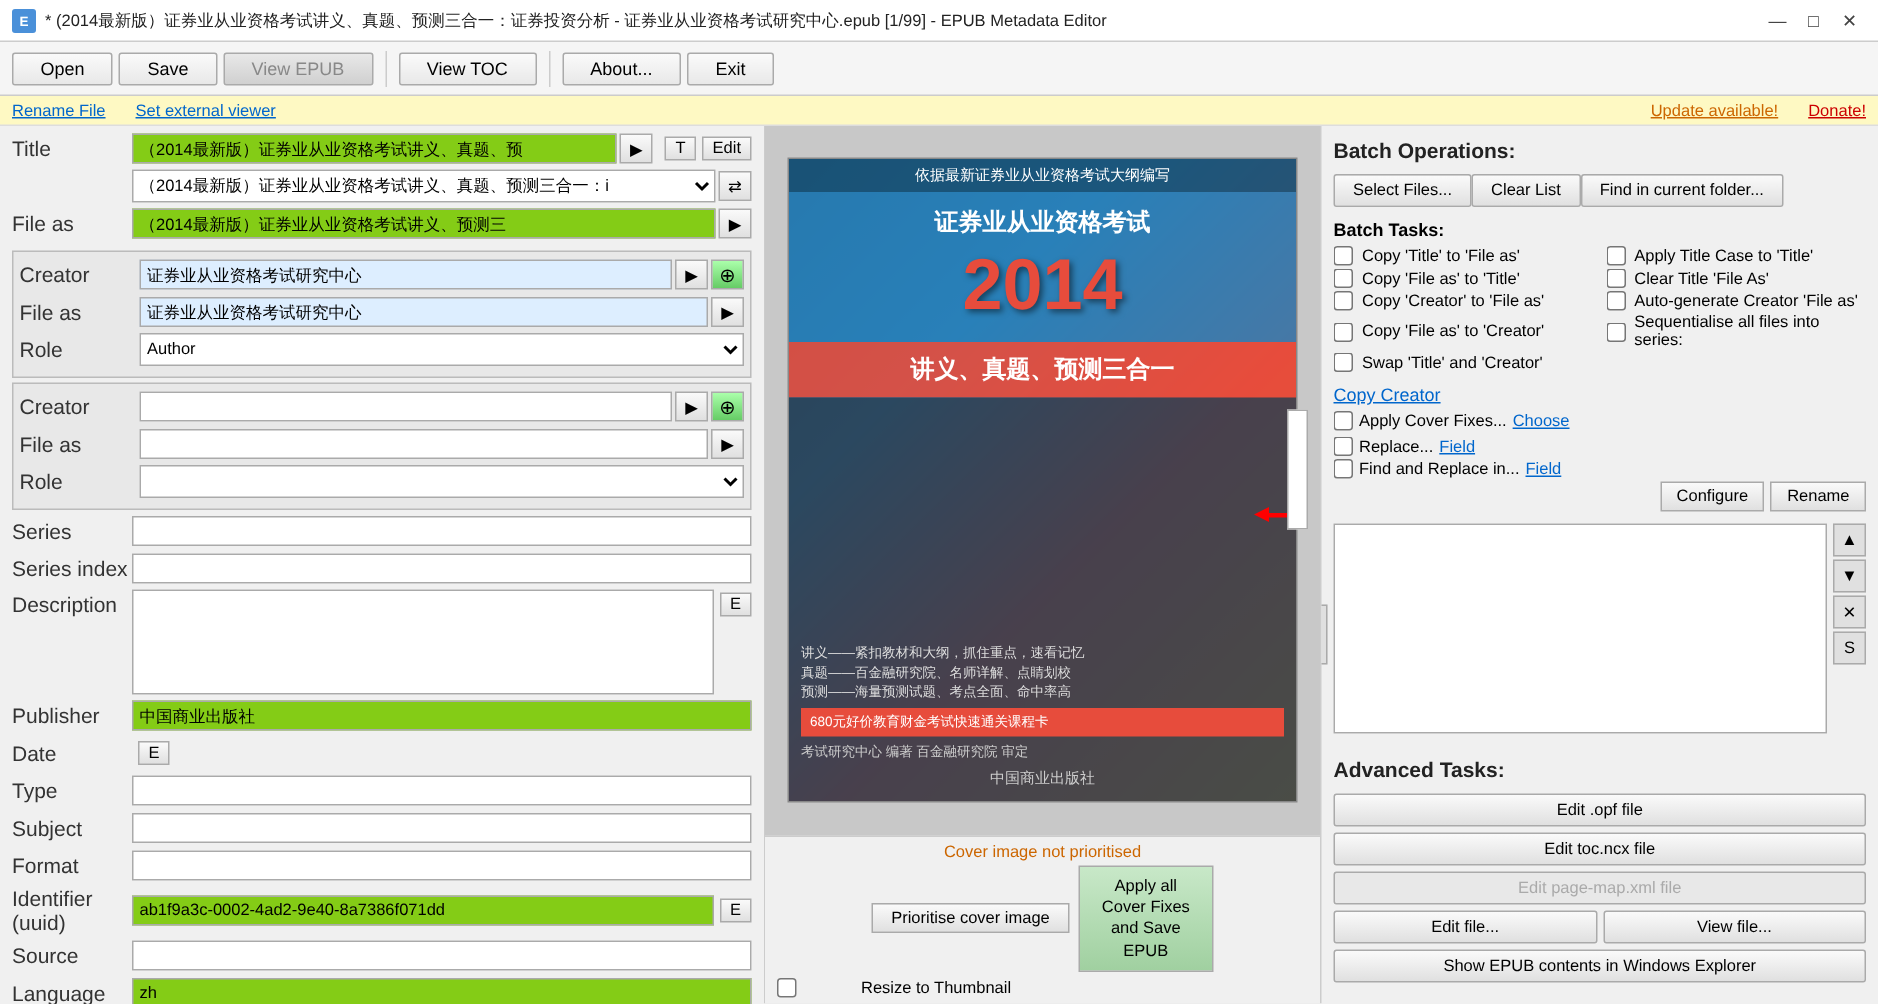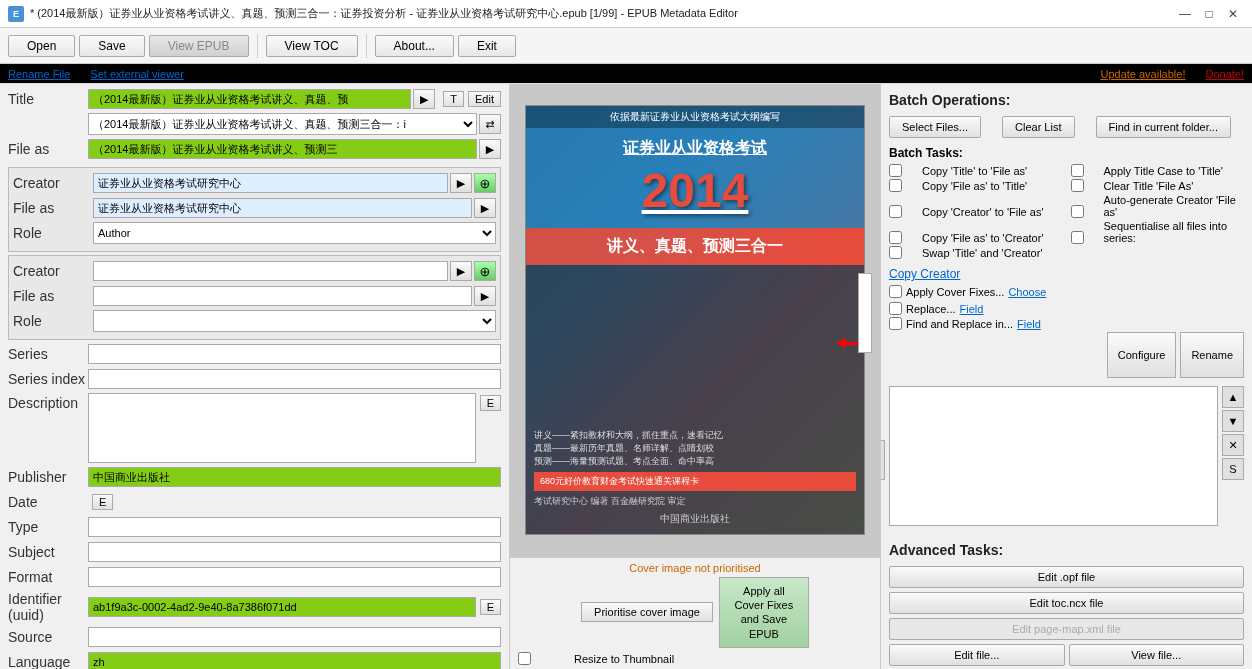--- a/index.html
+++ b/index.html
@@ -13,21 +13,21 @@
     .titlebar-controls { display: flex; gap: 2px; }
     .titlebar-btn { width: 22px; height: 18px; border: none; background: transparent; cursor: pointer; display: flex; align-items: center; justify-content: center; font-size: 12px; color: #444; }
 
     
     .toolbar { background: #f5f5f5; border-bottom: 1px solid #ccc; display: flex; align-items: center; padding: 4px 8px; gap: 4px; height: 36px; }
     .toolbar-btn { padding: 3px 18px; border: 1px solid #aaa; background: linear-gradient(to bottom, #fafafa, #e8e8e8); cursor: pointer; font-size: 12px; border-radius: 2px; }
     .toolbar-btn.view-epub { background: linear-gradient(to bottom, #e8e8e8, #d0d0d0); color: #888; }
     .toolbar-sep { width: 1px; height: 24px; background: #ccc; margin: 0 4px; }
 
     
-    .links-row { display: flex; align-items: center; padding: 2px 8px; gap: 20px; height: 20px; background: #000000; border-bottom: 1px solid #ddd; }
+    .links-row { display: flex; align-items: center; padding: 2px 8px; gap: 20px; height: 20px; background: #fef9c3; border-bottom: 1px solid #ddd; }
     .link { color: #0066cc; text-decoration: underline; cursor: pointer; font-size: 11px; }
     .link.orange { color: #cc6600; }
     .link.red { color: #cc0000; }
 
     
     .main { display: flex; height: calc(669px - 84px); }
 
     
     .form-panel { width: 510px; flex-shrink: 0; background: #f0f0f0; padding: 4px 8px; overflow-y: auto; border-right: 1px solid #ccc; }
     .form-row { display: flex; align-items: center; margin-bottom: 3px; min-height: 22px; }
@@ -41,53 +41,53 @@
     .btn-icon { width: 22px; height: 20px; border: 1px solid #aaa; background: linear-gradient(to bottom, #fafafa, #e0e0e0); cursor: pointer; display: flex; align-items: center; justify-content: center; font-size: 13px; margin-left: 2px; flex-shrink: 0; }
     .btn-green { background: linear-gradient(to bottom, #aaffaa, #66cc66) !important; }
     .btn-edit { padding: 1px 6px; border: 1px solid #aaa; background: linear-gradient(to bottom, #fafafa, #e0e0e0); cursor: pointer; font-size: 11px; margin-left: 4px; }
 
     
     .center-panel { width: 370px; flex-shrink: 0; background: #e0e0e0; position: relative; display: flex; flex-direction: column; }
     .book-cover { flex: 1; background: #c8c8c8; display: flex; align-items: center; justify-content: center; overflow: hidden; position: relative; }
     .book-image { width: 340px; height: 430px; background: linear-gradient(135deg, #1a5276 0%, #2980b9 30%, #e74c3c 60%, #f39c12 100%); position: relative; border: 1px solid #888; overflow: hidden; }
     .book-overlay { position: absolute; top: 0; left: 0; right: 0; bottom: 0; display: flex; flex-direction: column; }
     .book-top-bar { background: rgba(26,82,118,0.9); color: white; font-size: 10px; padding: 4px 8px; text-align: center; }
-    .book-title-area { background: rgba(41,128,185,0.85); padding: 10px; text-align: center; color: white; text-decoration: underline; }
+    .book-title-area { background: rgba(41,128,185,0.85); padding: 10px; text-align: center; color: white; }
     .book-year { font-size: 48px; font-weight: bold; color: #e74c3c; text-shadow: 2px 2px 4px rgba(0,0,0,0.5); }
     .book-subtitle { background: rgba(231,76,60,0.9); color: white; font-size: 16px; font-weight: bold; padding: 8px; text-align: center; }
     .book-bottom { background: rgba(44,62,80,0.85); color: white; font-size: 9px; padding: 8px; flex: 1; display: flex; flex-direction: column; justify-content: flex-end; }
     .book-publisher { text-align: center; color: #ccc; font-size: 10px; margin-top: 4px; }
     
     .cover-bottom { padding: 4px 8px; background: #f0f0f0; border-top: 1px solid #ccc; }
     .cover-status { color: #cc6600; font-size: 11px; text-align: center; }
     .cover-actions { display: flex; align-items: center; gap: 6px; margin-top: 3px; justify-content: center; }
     .cover-btn { padding: 3px 12px; border: 1px solid #aaa; background: linear-gradient(to bottom, #fafafa, #e0e0e0); cursor: pointer; font-size: 11px; }
     .cover-big-btn { padding: 6px 12px; border: 1px solid #aaa; background: linear-gradient(to bottom, #c8e8c8, #a0d0a0); cursor: pointer; font-size: 11px; text-align: center; line-height: 1.3; width: 90px; }
     .cover-checkbox { display: flex; align-items: center; gap: 3px; font-size: 11px; }
 
     
     .right-panel { flex: 1; background: #f0f0f0; padding: 8px; border-left: 1px solid #ccc; overflow-y: auto; }
     .section-title { font-size: 14px; font-weight: bold; color: #222; margin-bottom: 8px; }
     
-    .batch-buttons { display: flex; gap: 21px; margin-bottom: 8px; }
+    .batch-buttons { display: flex; gap: 0; margin-bottom: 8px; }
     .batch-btn { padding: 4px 12px; border: 1px solid #aaa; background: linear-gradient(to bottom, #fafafa, #e0e0e0); cursor: pointer; font-size: 11px; border-radius: 2px; }
     
     .tasks-label { font-size: 12px; font-weight: bold; margin-bottom: 4px; }
     .task-grid { display: grid; grid-template-columns: 1fr 1fr; gap: 2px 8px; margin-bottom: 8px; }
-    .task-item { display: flex; align-items: flex-end; gap: 20px; font-size: 11px; }
+    .task-item { display: flex; align-items: center; gap: 6px; font-size: 11px; }
     .task-item input[type=checkbox] { flex-shrink: 0; }
     
     .apply-cover-row { display: flex; align-items: center; gap: 4px; font-size: 11px; margin-bottom: 4px; }
     .link-blue { color: #0066cc; text-decoration: underline; cursor: pointer; }
     
     .replace-row { display: flex; align-items: center; gap: 4px; font-size: 11px; margin-bottom: 2px; }
     
     .configure-row { display: flex; gap: 4px; margin-bottom: 8px; }
     .config-btn { padding: 3px 10px; border: 1px solid #aaa; background: linear-gradient(to bottom, #fafafa, #e0e0e0); cursor: pointer; font-size: 11px; }
-    .rename-btn { padding: 16px 10px; border: 1px solid #aaa; background: linear-gradient(to bottom, #fafafa, #e0e0e0); cursor: pointer; font-size: 11px; }
+    .rename-btn { padding: 3px 10px; border: 1px solid #aaa; background: linear-gradient(to bottom, #fafafa, #e0e0e0); cursor: pointer; font-size: 11px; }
     
     .list-area { border: 1px solid #aaa; background: white; height: 140px; margin-bottom: 8px; overflow-y: auto; position: relative; }
     
     .advanced-section { margin-top: 8px; }
     .adv-btn-row { display: flex; flex-direction: column; gap: 4px; }
     .adv-btn { padding: 4px 0; border: 1px solid #aaa; background: linear-gradient(to bottom, #fafafa, #e0e0e0); cursor: pointer; font-size: 11px; text-align: center; width: 100%; border-radius: 2px; }
     .adv-btn.disabled { color: #aaa; background: #e8e8e8; cursor: default; }
     .adv-btn-group { display: grid; grid-template-columns: 1fr 1fr; gap: 4px; }
     .right-list-side { display: flex; flex-direction: column; gap: 2px; margin-left: 4px; }
     .rls-btn { width: 22px; height: 22px; border: 1px solid #aaa; background: #e0e0e0; cursor: pointer; display: flex; align-items: center; justify-content: center; font-size: 11px; }
@@ -258,21 +258,21 @@
         <div class="book-overlay">
           <div class="book-top-bar">依据最新证券业从业资格考试大纲编写</div>
           <div class="book-title-area">
             <div style="font-size:16px; font-weight:bold; color:white; margin-bottom:4px;">证券业从业资格考试</div>
             <div class="book-year">2014</div>
           </div>
           <div class="book-subtitle">讲义、真题、预测三合一</div>
           <div class="book-bottom">
             <div style="font-size:9px; color:#ddd; margin-bottom:4px;">
               <div>讲义——紧扣教材和大纲，抓住重点，速看记忆</div>
-              <div>真题——最新历年真题、名师详解、点睛划校</div>
+              <div>真题——百金融研究院、名师详解、点睛划校</div>
               <div>预测——海量预测试题、考点全面、命中率高</div>
             </div>
             <div style="background:#e74c3c; padding:3px 6px; font-size:9px; color:white; display:inline-block; margin-bottom:4px;">680元好价教育财金考试快速通关课程卡</div>
             <div style="color:#ccc; font-size:9px;">考试研究中心  编著
 百金融研究院  审定</div>
             <div class="book-publisher">中国商业出版社</div>
           </div>
         </div>
 
         <div style="position:absolute; top:55%; right:-40px; display:flex; align-items:center;">

